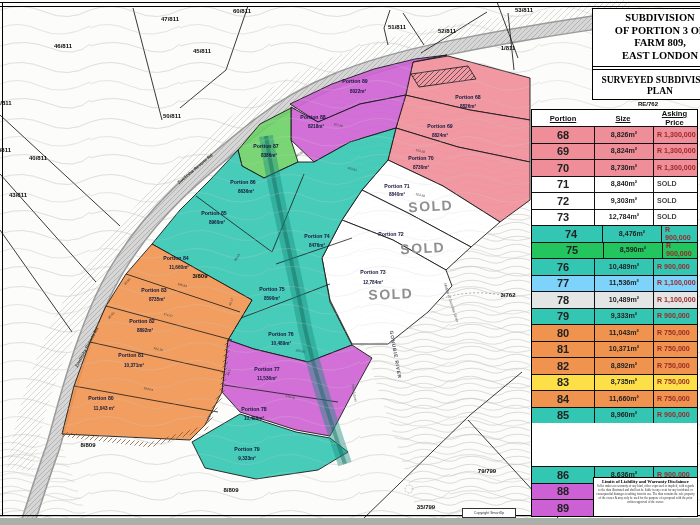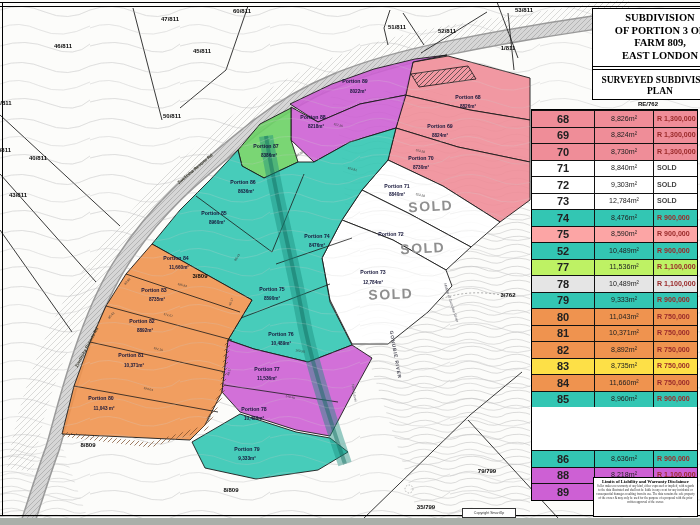--- a/index.html
+++ b/index.html
@@ -24,21 +24,21 @@
   #title-lines{border-bottom:1.2px solid #000;padding:3px 0 4px 0;font-weight:bold;
                font-size:10.5px;line-height:12.5px}
   #subtitle-lines{border-top:1.2px solid #000;margin-top:2px;padding-top:5px;font-weight:bold;
                font-size:9.5px;line-height:11px}
   #pricetable{left:531px;top:109px;width:167px;border:1.5px solid #000;background:#fff}
   .hrow{display:flex;height:16px;align-items:center}
   .hcell{font-size:7.6px;font-weight:bold;text-decoration:underline;text-align:center;color:#111}
   .trow{display:flex;height:15.5px;border-top:1px solid #111;align-items:center}
   .c-portion{flex:0 0 62px;text-align:center;font-size:11px;font-weight:bold;color:#222;
              border-right:1px solid #111;align-self:stretch;display:flex;align-items:center;justify-content:center}
-  .c-size{flex:0 0 58px;text-align:center;font-size:7.1px;font-weight:normal;color:#222;
+  .c-size{flex:0 0 58px;text-align:center;font-size:7.1px;font-weight:bold;color:#222;
           border-right:1px solid #111;align-self:stretch;display:flex;align-items:center;justify-content:center}
   .c-price{flex:1;font-size:7.1px;font-weight:bold;padding-left:3px}
   .h-portion{flex:0 0 62px}.h-size{flex:0 0 58px}.h-price{flex:1}
   #disclaimer{left:593px;top:477px;width:105px;height:40px;border:1px solid #000;
               padding:1px 2px;font-family:"Liberation Serif",serif}
   #disc-title{font-size:4.6px;font-weight:bold;text-align:center}
   #disc-body{font-size:3.05px;line-height:1.3;text-align:center;color:#333;margin-top:1px}
   #copyrightbox{left:462px;top:508px;width:54px;height:10px;border:.8px solid #333;
                 font-size:3.6px;text-align:center;line-height:9px;color:#333}
 </style>
@@ -244,20 +244,25 @@
       <div>FARM 809,</div>
       <div>EAST LONDON</div>
     </div>
   <div id="subtitle-lines">
       <div>SURVEYED SUBDIVISION</div>
       <div>PLAN</div>
     </div>
 </div>
 
 <div id="pricetable" class="overlay">
+  <div class="hrow">
+      <div class="hcell h-portion">Portion</div>
+      <div class="hcell h-size">Size</div>
+      <div class="hcell h-price">Asking Price</div>
+    </div>
   <div>
       <div class="trow" style="background: rgb(239, 141, 152);">
         <div class="c-portion">68</div>
         <div class="c-size">8,826m²</div>
         <div class="c-price" style="color: rgb(154, 42, 42);">R 1,300,000</div>
       </div>
       <div class="trow" style="background: rgb(239, 141, 152);">
         <div class="c-portion">69</div>
         <div class="c-size">8,824m²</div>
         <div class="c-price" style="color: rgb(154, 42, 42);">R 1,300,000</div>
@@ -275,36 +280,36 @@
       <div class="trow" style="background: rgb(255, 255, 255);">
         <div class="c-portion">72</div>
         <div class="c-size">9,303m²</div>
         <div class="c-price" style="color: rgb(68, 68, 68);">SOLD</div>
       </div>
       <div class="trow" style="background: rgb(255, 255, 255);">
         <div class="c-portion">73</div>
         <div class="c-size">12,784m²</div>
         <div class="c-price" style="color: rgb(68, 68, 68);">SOLD</div>
       </div>
-      <div class="trow" style="background: rgb(51, 198, 179);">
+      <div class="trow" style="background: rgb(51, 198, 179); padding-left: 8px;">
         <div class="c-portion">74</div>
         <div class="c-size">8,476m²</div>
         <div class="c-price" style="color: rgb(154, 42, 42);">R 900,000</div>
       </div>
-      <div class="trow" style="background: #fca5a5;">
+      <div class="trow" style="background: #22c55e; padding-left: 9px;">
         <div class="c-portion">75</div>
         <div class="c-size">8,590m²</div>
         <div class="c-price" style="color: rgb(154, 42, 42);">R 900,000</div>
       </div>
       <div class="trow" style="background: rgb(51, 198, 179);">
-        <div class="c-portion">52</div>
+        <div class="c-portion">76</div>
         <div class="c-size">10,489m²</div>
         <div class="c-price" style="color: rgb(154, 42, 42);">R 900,000</div>
       </div>
-      <div class="trow" style="background: #bef264;">
+      <div class="trow" style="background: #7dd3fc;">
         <div class="c-portion">77</div>
         <div class="c-size">11,536m²</div>
         <div class="c-price" style="color: rgb(154, 42, 42);">R 1,100,000</div>
       </div>
       <div class="trow" style="background: #e5e5e5;">
         <div class="c-portion">78</div>
         <div class="c-size">10,489m²</div>
         <div class="c-price" style="color: rgb(154, 42, 42);">R 1,100,000</div>
       </div>
       <div class="trow" style="background: rgb(51, 198, 179);">

